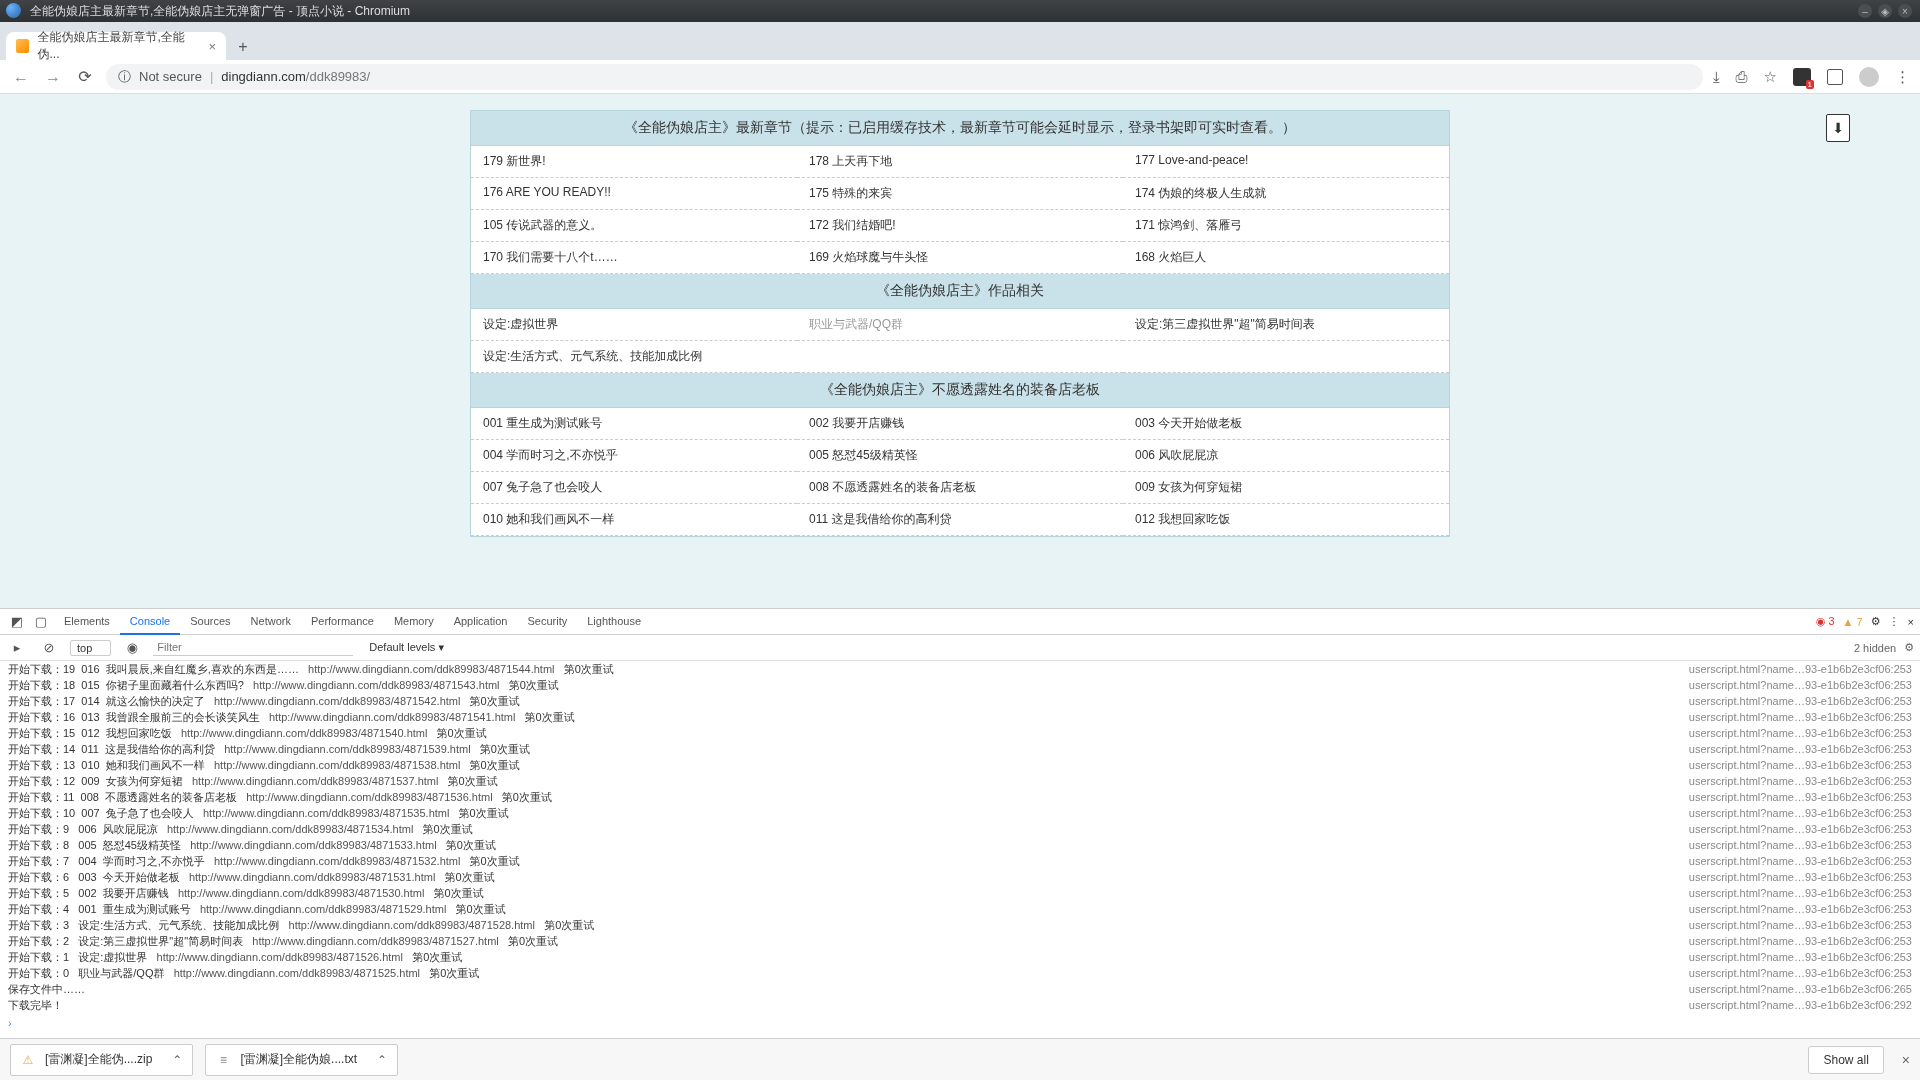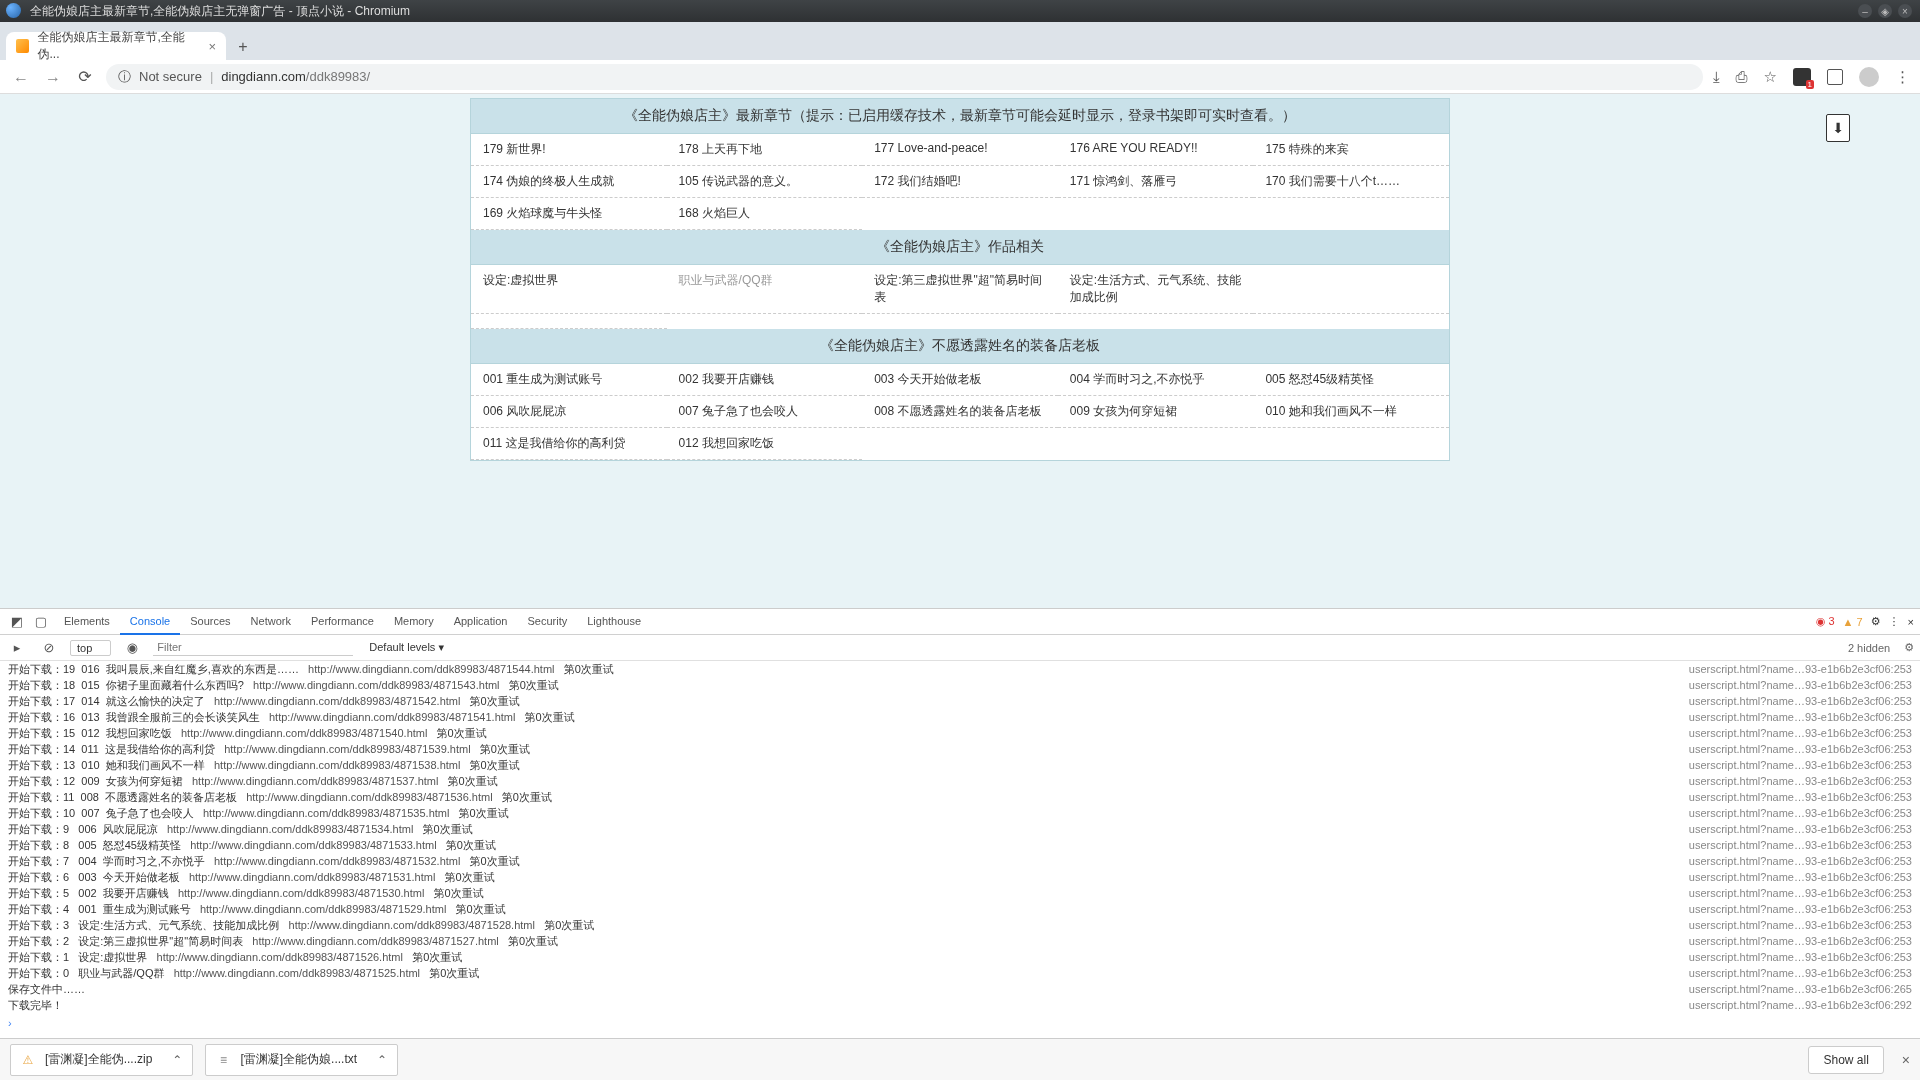--- a/index.html
+++ b/index.html
@@ -16,37 +16,37 @@
 .new-tab{width:26px;height:26px;display:flex;align-items:center;justify-content:center;font-size:16px;color:#555;margin-left:4px}
 .addressbar{height:34px;background:#fff;display:flex;align-items:center;padding:0 10px;gap:10px;border-bottom:1px solid #ddd}
 .nav-btn{width:22px;height:22px;display:flex;align-items:center;justify-content:center;color:#888;font-size:16px}
 .nav-btn.enabled{color:#555}
 .url-box{flex:1;height:26px;background:#f1f3f4;border-radius:13px;display:flex;align-items:center;padding:0 12px;gap:8px;font-size:13px;color:#555}
 .url-path{color:#333}
 .addr-icons{display:flex;align-items:center;gap:16px;color:#555;font-size:15px}
 .ext-icon{width:18px;height:18px;background:#333;border-radius:3px;position:relative}
 .ext-badge{position:absolute;bottom:-3px;right:-3px;background:#d33;color:#fff;font-size:8px;padding:0 2px;border-radius:2px}
 .page-area{flex:1;background:#e8f3f6;overflow:hidden;position:relative}
-.novel-box{width:980px;margin:4px auto;background:#fff;border:1px solid #b5d4db}
+.novel-box{width:980px;margin:16px auto;background:#fff;border:1px solid #b5d4db}
 .section-header{background:#c9e1e9;padding:8px;text-align:center;font-size:14px;color:#333;border-bottom:1px solid #b5d4db}
-.chapter-grid{display:grid;grid-template-columns:repeat(5,1fr)}
+.chapter-grid{display:grid;grid-template-columns:repeat(3,1fr)}
 .chapter-cell{padding:7px 12px;border-bottom:1px dashed #ccc;font-size:12px;color:#333}
 .chapter-cell.muted{color:#999}
 .download-badge{position:absolute;top:20px;right:70px;width:24px;height:28px;background:#fff;border:1px solid #333;border-radius:2px;display:flex;align-items:center;justify-content:center;font-size:14px}
 .devtools{height:430px;background:#fff;border-top:1px solid #ccc;display:flex;flex-direction:column;font-family:Menlo,Consolas,monospace;font-size:11px}
 .dt-tabs{height:26px;display:flex;align-items:center;border-bottom:1px solid #d0d0d0;padding:0 6px;gap:2px}
 .dt-tab{padding:6px 10px;color:#555;cursor:pointer}
 .dt-tab.active{color:#1a73e8;border-bottom:2px solid #1a73e8}
 .dt-tab-icon{width:22px;text-align:center;color:#555;font-size:13px}
 .dt-right{margin-left:auto;display:flex;align-items:center;gap:8px;font-size:11px}
 .err-pill{color:#d33}.warn-pill{color:#e8a23a}
 .dt-toolbar{height:26px;display:flex;align-items:center;border-bottom:1px solid #e0e0e0;padding:0 6px;gap:10px}
 .dt-select{border:1px solid #ccc;padding:1px 18px 1px 6px;font-size:11px;border-radius:2px;background:#fff}
 .dt-filter{border:none;border-bottom:1px solid #ccc;font-size:11px;padding:2px 4px;width:200px}
-.dt-toolbar-right{margin-left:auto;display:flex;align-items:center;gap:14px;color:#666}
+.dt-toolbar-right{margin-left:auto;display:flex;align-items:center;gap:8px;color:#666}
 .console-body{flex:1;overflow-y:auto;background:#fff}
 .log-row{display:flex;padding:1px 8px;font-size:11px;line-height:14px;font-family:Menlo,Consolas,monospace}
 .log-left{flex:1;white-space:pre}
 .log-right{color:#888;font-size:11px;}
 .log-link{color:#545454;}
 .prompt-row{padding:4px 8px;color:#4285f4}
 .download-shelf{height:42px;background:#f7f7f7;border-top:1px solid #ccc;display:flex;align-items:center;padding:0 10px;gap:12px}
 .dl-item{height:32px;background:#fff;border:1px solid #ccc;border-radius:2px;display:flex;align-items:center;padding:0 10px;gap:10px;font-size:12px;color:#333}
 .dl-item .chev{color:#666;margin-left:10px}
 .dl-icon{width:14px;height:14px;display:flex;align-items:center;justify-content:center;color:#888}

